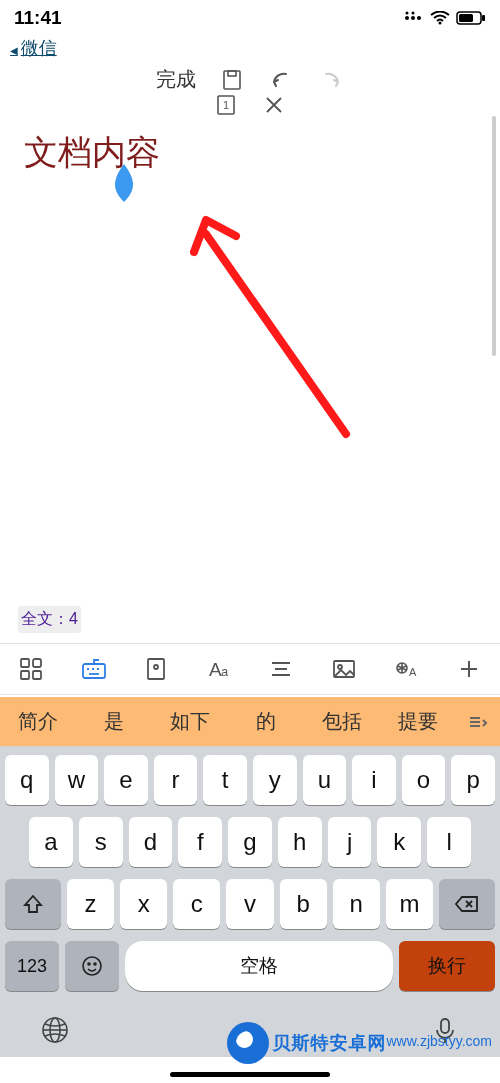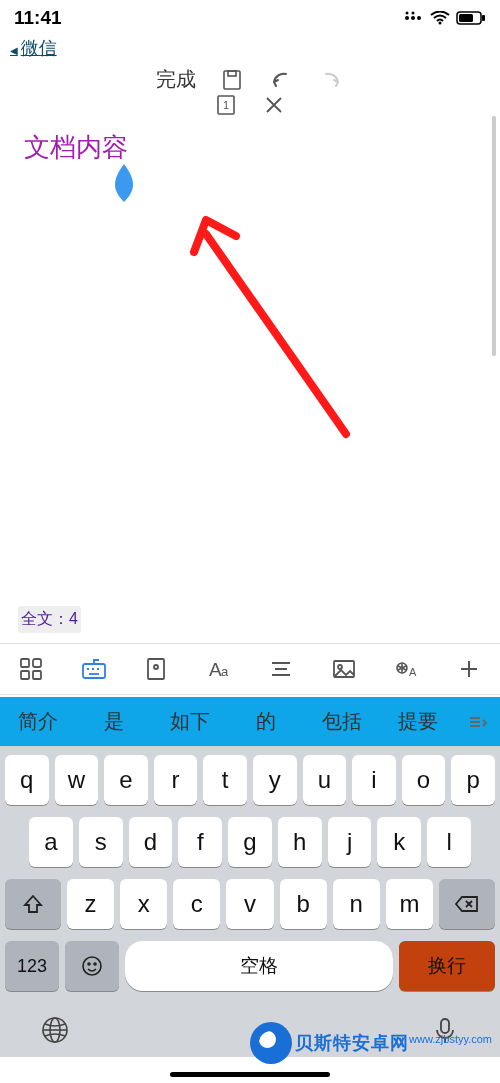--- a/index.html
+++ b/index.html
@@ -13,33 +13,33 @@
 .back-app::before { content: "◀"; font-size: 10px; margin-right: 3px; }
 
 .top-toolbar { display: flex; align-items: center; height: 50px; padding: 0 12px; flex-direction: column; }
 .top-toolbar .left { display: flex; gap: 24px; align-items: center; }
 .top-toolbar .done { font-size: 20px; color: #333; }
 .top-toolbar .spacer { flex: 1; }
 .top-toolbar .right { display: flex; gap: 24px; align-items: center; }
 .icon { display: inline-flex; align-items: center; justify-content: center; }
 
 .document-area { position: relative; height: 490px; padding: 14px 24px; }
-.document-area .doc-text { font-size: 26px; color: #a21caf; }
+.document-area .doc-text { font-size: 34px; color: #7f1d1d; }
 .cursor-drop { position: absolute; left: 108px; top: 46px; }
 .annotation-arrow { position: absolute; left: 186px; top: 98px; pointer-events: none; }
 .right-scroll { position: absolute; right: 4px; top: 0; width: 4px; height: 240px; background: #ccc; border-radius: 2px; }
 
 .word-count { margin: 0 18px 10px 18px; display: inline-block; background: #eee; color: #4c1d95; font-size: 16px; padding: 3px 3px; border-radius: 3px; }
 
 .format-toolbar { display: flex; align-items: center; height: 52px; border-top: 1px solid #ddd; border-bottom: 1px solid #e5e5e5; }
 .format-toolbar .item { flex: 1; display: flex; align-items: center; justify-content: center; }
 .format-toolbar .active svg { stroke: #2f7fe6; }
 
 .keyboard-wrap { background: #d2d5da; margin-top:2px; }
-.suggestions { display: flex; align-items: center; height: 50px; background: #0ea5e9; border-bottom: 1px solid #d0d0d0; }
+.suggestions { display: flex; align-items: center; height: 50px; background: #fdba74; border-bottom: 1px solid #d0d0d0; }
 .suggestions .sug { flex: 1; text-align: center; font-size: 20px; color: #333; position: relative; }
 .suggestions .sug + .sug::before { content: ""; position: absolute; left: 0; top: 14px; bottom: 14px; width: 1px; background: #ddd; }
 .suggestions .last { flex: 0 0 44px; display: flex; align-items: center; justify-content: center; }
 
 .kb { padding: 8px 5px 6px 5px; }
 .kb-row { display: flex; gap: 6px; margin-bottom: 12px; }
 .key { flex: 1; height: 50px; background: #fff; border-radius: 6px; box-shadow: 0 1px 0 #888; display: flex; align-items: center; justify-content: center; font-size: 24px; color: #111; }
 .kb-row.row2 { padding: 0 24px; }
 .kb-row.row3 .shift, .kb-row.row3 .backspace { flex: 0 0 56px; background: #aeb3bc; }
 .kb-row.row4 { margin-bottom: 6px; }
@@ -48,21 +48,21 @@
 .kb-row.row4 .enter { flex: 0 0 96px; background: #c2410c; font-size: 19px; }
 
 .bottom-bar { height: 54px; display: flex; align-items: center; justify-content: space-between; padding: 0 40px; }
 .home-indicator { position: absolute; bottom: 6px; left: 50%; transform: translateX(-50%); width: 160px; height: 5px; background: #000; border-radius: 3px; }
 
 .watermark { position: absolute; right: 0; bottom: 18px; display: flex; align-items: center; gap: 6px; background: rgba(255,255,255,0.0); padding: 4px 8px; }
 .watermark .wm-logo { width: 36px; height: 36px; background: #1a6fd6; border-radius: 50%; box-shadow: 0 0 0 3px #1a6fd6; position: relative; }
 .watermark .wm-logo::after { content:""; position:absolute; left:6px; top:6px; width:24px; height:24px; border-radius:50%; background: radial-gradient(circle at 35% 35%, #fff 0 8px, transparent 9px); }
 .watermark .wm-text { display:flex; flex-direction:row; line-height:1; }
 .watermark .wm-text .t1 { font-size: 18px; font-weight: 700; color: #1a6fd6; letter-spacing: 1px; }
-.watermark .wm-text .t2 { font-size: 11px; color: #1a6fd6; text-align: center; }
+.watermark .wm-text .t2 { font-size: 14px; color: #1a6fd6; text-align: center; }
 </style>
 </head>
 <body>
 
 
 
 
 <div class="status-bar">
   <div class="time">11:41</div>
   <div class="spacer"></div>

